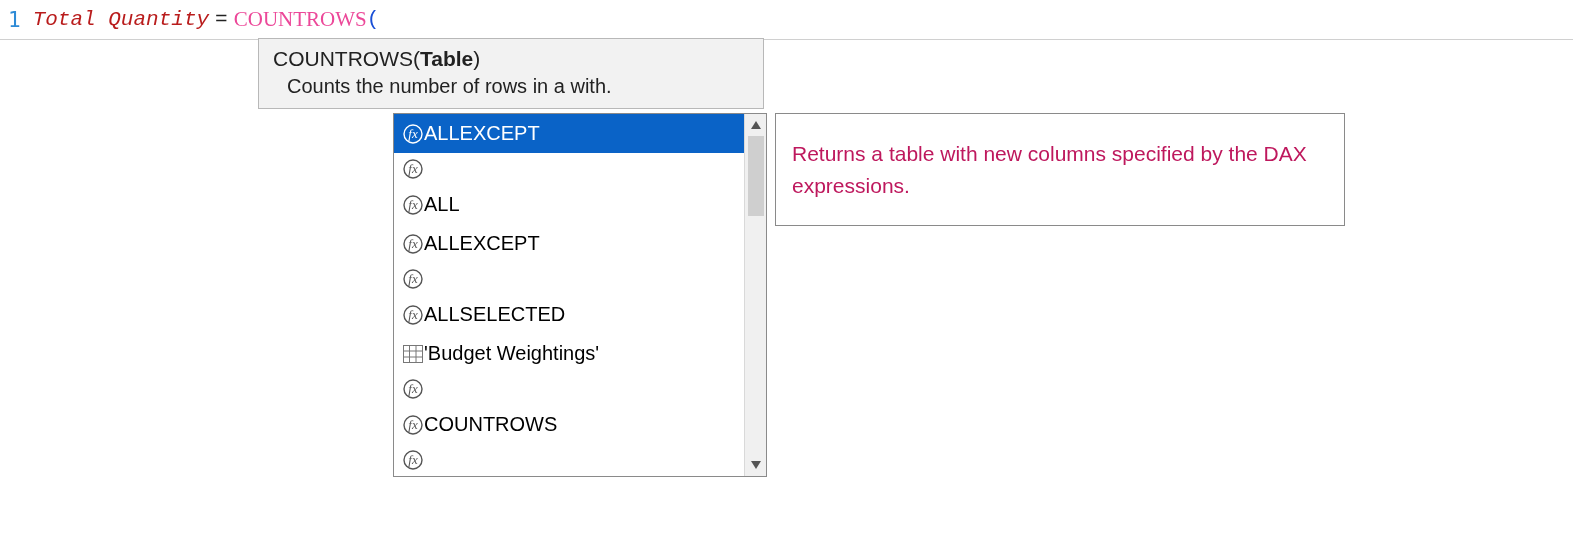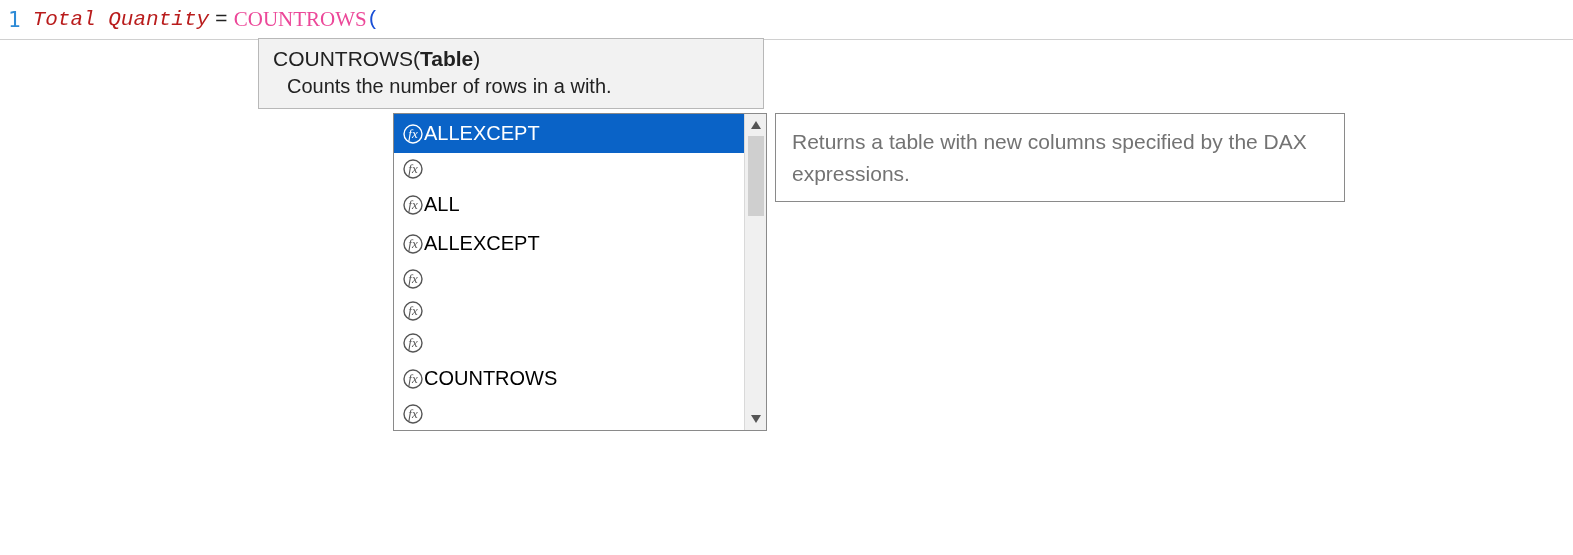--- a/index.html
+++ b/index.html
@@ -105,23 +105,23 @@
       left: 3px;
     }
 
     .desc-panel {
       position: absolute;
       left: 775px;
       top: 113px;
       width: 570px;
       border: 1px solid #8a8a8a;
       background: #ffffff;
-      padding: 12px 16px;
+      padding: 24px 16px;
       font-size: 21px;
-      color: #737373;
+      color: #be185d;
       line-height: 1.5;
     }
   </style>
 </head>
 <body>
 
 <div class="formula-bar">
   <span class="line-no">1</span>
   <span class="measure-name">Total Quantity</span>
   <span class="equals">=</span>
@@ -182,20 +182,33 @@
           </svg>
         </span>
       </div>
       <div class="intellisense-item">
         <span class="icon-fx">
           <svg width="22" height="22" viewBox="0 0 22 22">
             <circle cx="11" cy="11" r="9" fill="none" stroke="#555555" stroke-width="1.4"></circle>
             <text x="11" y="15" font-family="Times New Roman, serif" font-style="italic" font-size="13" text-anchor="middle" fill="#555555">fx</text>
           </svg>
         </span>
+        <span>ALLSELECTED</span>
+      </div>
+      <div class="intellisense-item">
+        <span class="icon-table">
+          <svg width="20" height="18" viewBox="0 0 20 18">
+            <rect x="0.5" y="0.5" width="19" height="17" fill="none" stroke="#777" stroke-width="1"></rect>
+            <line x1="0.5" y1="6" x2="19.5" y2="6" stroke="#777" stroke-width="1"></line>
+            <line x1="0.5" y1="12" x2="19.5" y2="12" stroke="#777" stroke-width="1"></line>
+            <line x1="6.5" y1="0.5" x2="6.5" y2="17.5" stroke="#777" stroke-width="1"></line>
+            <line x1="13" y1="0.5" x2="13" y2="17.5" stroke="#777" stroke-width="1"></line>
+          </svg>
+        </span>
+        <span>'Budget Weightings'</span>
       </div>
       <div class="intellisense-item">
         <span class="icon-fx">
           <svg width="22" height="22" viewBox="0 0 22 22">
             <circle cx="11" cy="11" r="9" fill="none" stroke="#555555" stroke-width="1.4"></circle>
             <text x="11" y="15" font-family="Times New Roman, serif" font-style="italic" font-size="13" text-anchor="middle" fill="#555555">fx</text>
           </svg>
         </span>
       </div>
       <div class="intellisense-item">

